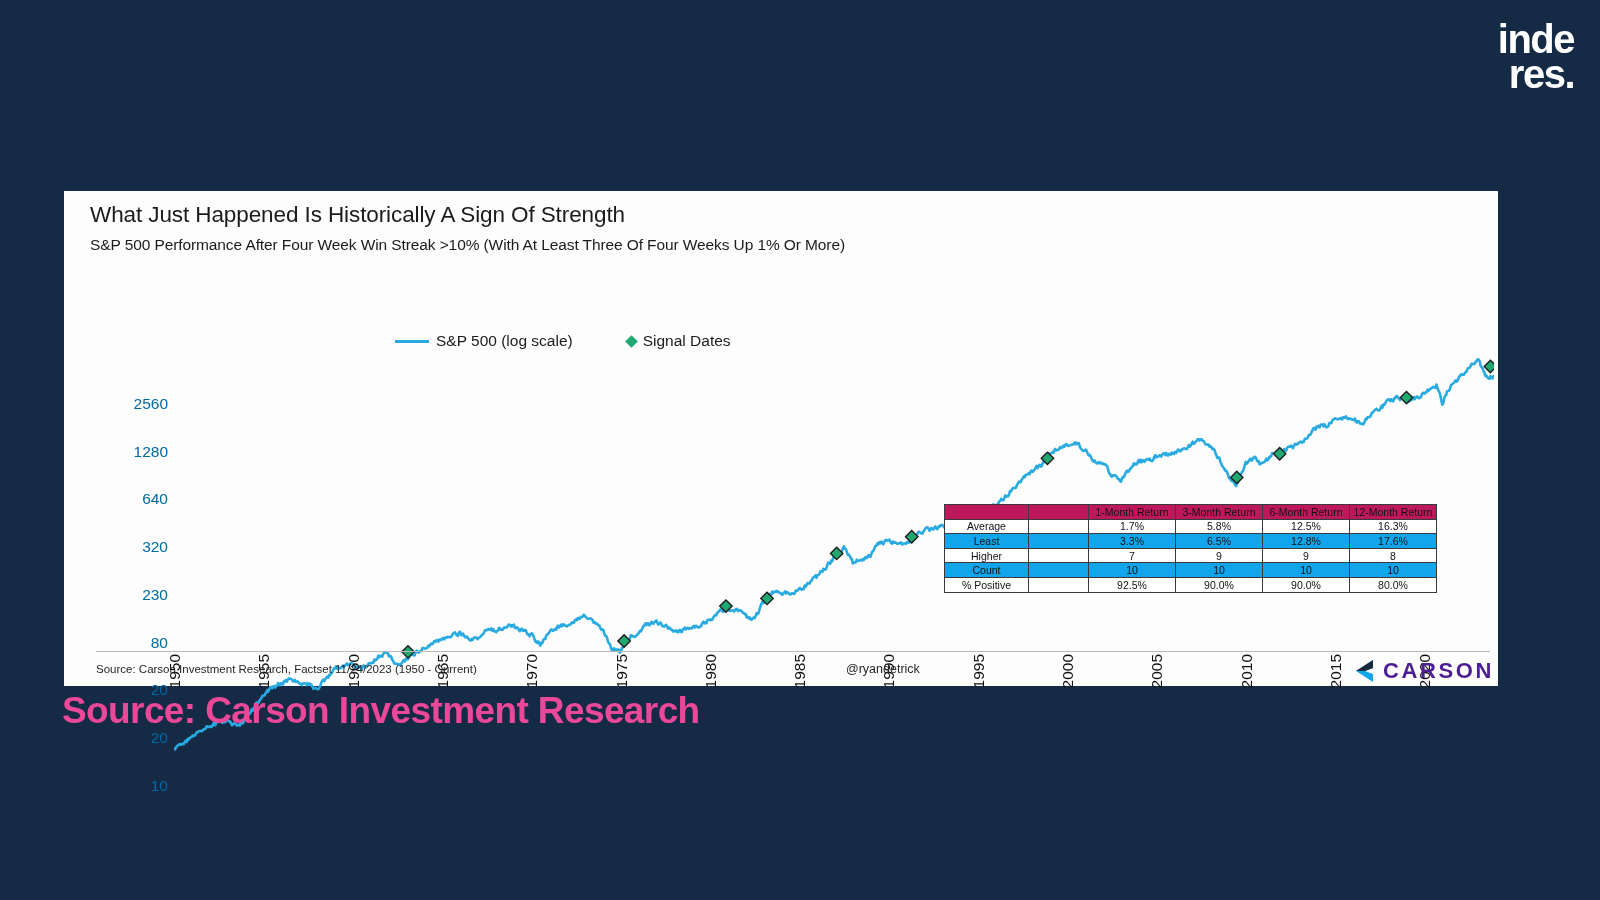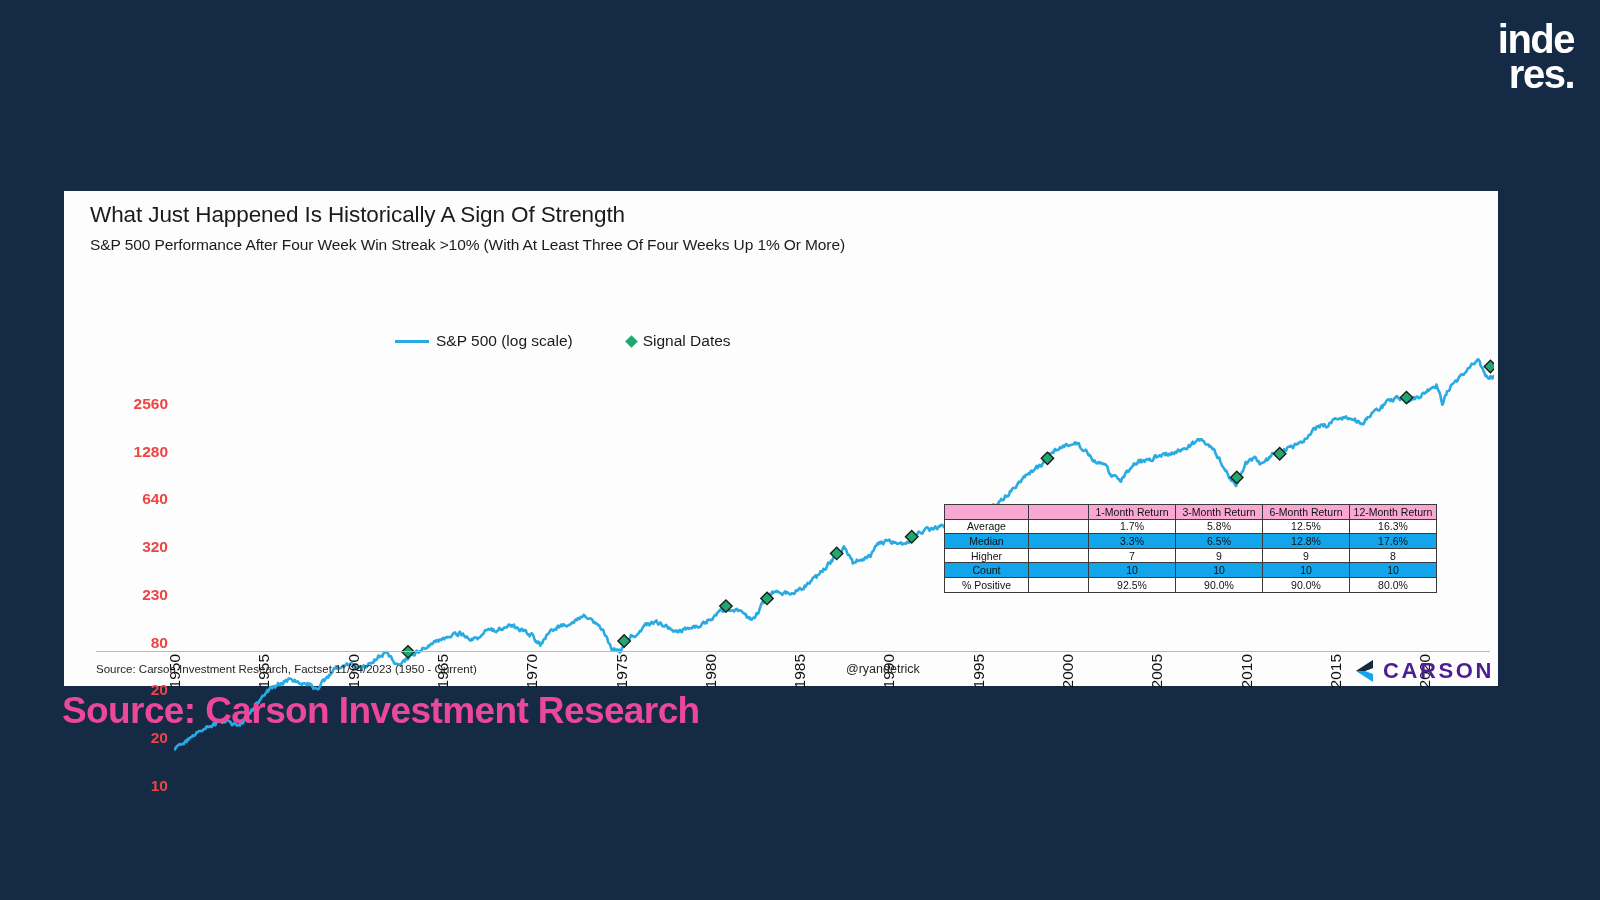--- a/index.html
+++ b/index.html
@@ -52,22 +52,22 @@
 
   
   #plot {
     position: absolute; left: 110px; top: 165px;
     width: 1320px; height: 430px;
   }
   #plot svg { display: block; }
 
   
   .ylab {
-    position: absolute; right: 0; font-size: 15.5px; color: #ef4444;
-    text-align: right; white-space: nowrap; transform: translateY(-50%); font-weight: bold;
+    position: absolute; right: 0; font-size: 15.5px; color: #0369a1;
+    text-align: right; white-space: nowrap; transform: translateY(-50%);
   }
   #yaxis { position: absolute; left: 0px; top: 165px; width: 104px; height: 430px; }
 
   
   #xaxis { position: absolute; left: 110px; top: 437px; width: 1320px; height: 60px; }
   .xlab {
     position: absolute; bottom: 0; font-size: 15.5px; color: #111;
     writing-mode: vertical-rl; transform: rotate(180deg);
     transform-origin: center; white-space: nowrap;
   }
@@ -80,21 +80,21 @@
   }
   #stats-table td, #stats-table th {
     border: 1px solid #3a3a3a; text-align: center;
     height: 14.6px; padding: 0 3px; font-weight: normal;
     white-space: nowrap;
   }
   #stats-table .rowhdr { width: 84px; }
   #stats-table .spacer { width: 60px; }
   #stats-table .colcell { width: 87px; }
   #stats-table tr.blue td, #stats-table tr.blue th { background: #12A5EB; }
-  #stats-table tr.hdr td { background: #f9a8d4; }
+  #stats-table tr.hdr td { background: #be185d; }
 
   
   #card-footer {
     position: absolute; left: 12px; bottom: 0; width: 100%; height: 35px;
   }
   #card-rule {
     position: absolute; left: 20px; right: 20px; top: 0px;
     height: 1px; background: #b9b9b9;
   }
   #source-note {
@@ -209,21 +209,21 @@
           </tr>
           <tr>
             <td class="rowhdr">Average</td>
             <td class="spacer"></td>
             <td class="colcell">1.7%</td>
             <td class="colcell">5.8%</td>
             <td class="colcell">12.5%</td>
             <td class="colcell">16.3%</td>
           </tr>
           <tr class="blue">
-            <td class="rowhdr">Median</td>
+            <td class="rowhdr">Least</td>
             <td class="spacer"></td>
             <td class="colcell">3.3%</td>
             <td class="colcell">6.5%</td>
             <td class="colcell">12.8%</td>
             <td class="colcell">17.6%</td>
           </tr>
           <tr>
             <td class="rowhdr">Higher</td>
             <td class="spacer"></td>
             <td class="colcell">7</td>

